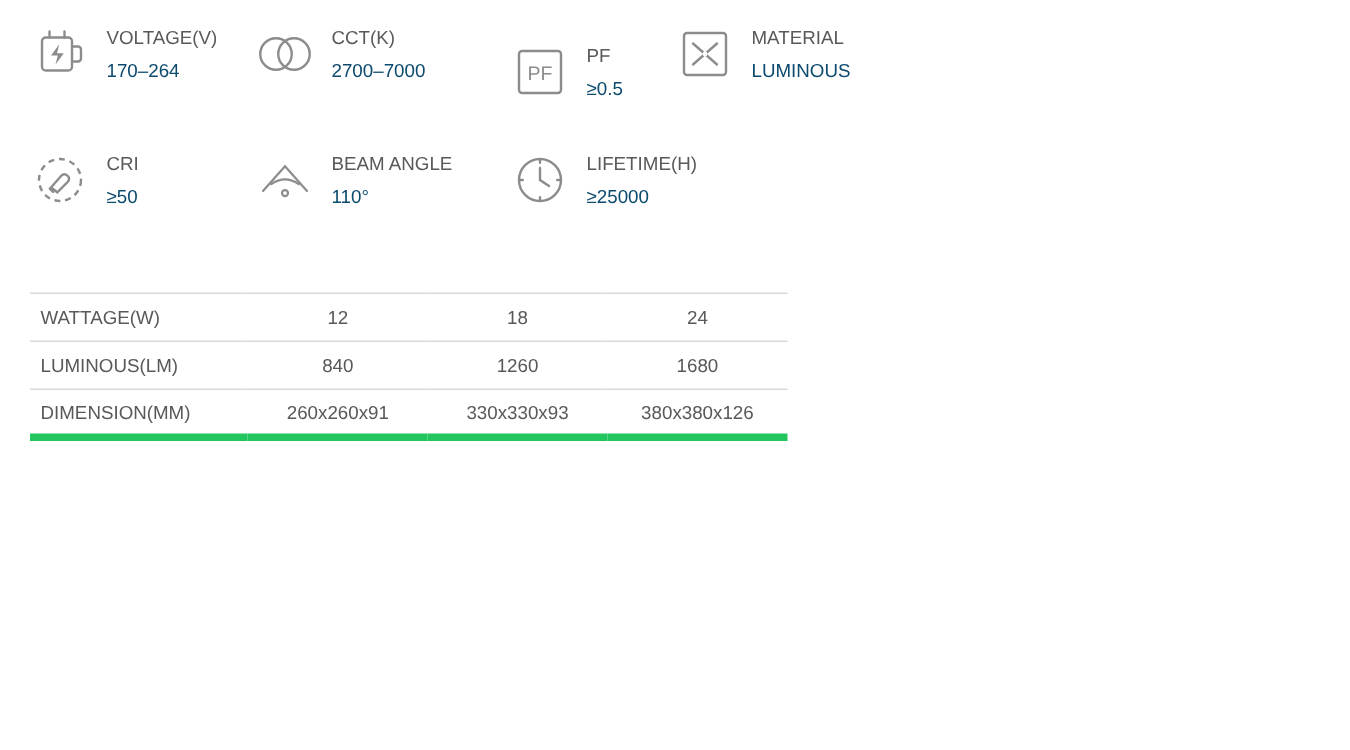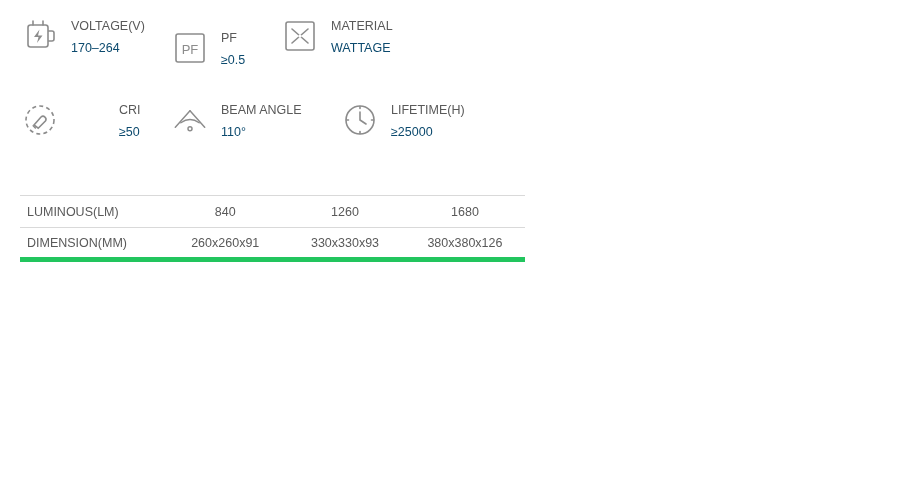--- a/index.html
+++ b/index.html
@@ -66,21 +66,21 @@
     color: #0c4a6e;
     white-space: nowrap;
   }
 
   
   .w-voltage  { width: 150px; }
   .w-cct      { width: 170px; }
   .w-pf       { width: 110px; margin-top: 12px; }
   .w-material { width: 140px; }
 
-  .w-cri      { width: 150px; gap: 48px; }
+  .w-cri      { width: 150px; }
   .w-beam     { width: 170px; }
   .w-lifetime { width: 160px; }
 
   
   .spec-table {
     position: absolute;
     left: 20px;
     top: 195px;
     width: 505px;
     border-collapse: collapse;
@@ -125,20 +125,32 @@
             <path d="M27 14 h4 a2 2 0 0 1 2 2 v6 a2 2 0 0 1 -2 2 h-4"></path>
             <path d="M18.5 12.5 l-5.5 7.5 h4.5 l-1.5 6 l5.5 -7.5 h-4.5 z" fill="#8c8c8c" stroke="none"></path>
           </svg>
         </span>
         <span class="txt">
           <span class="t1">VOLTAGE(V)</span><br>
           <span class="t2">170–264</span>
         </span>
       </div>
 
+      <div class="feature w-cct">
+        <span class="icon">
+          <svg width="44" height="30" viewBox="0 0 44 30" fill="none" stroke="#8c8c8c" stroke-width="1.6">
+            <circle cx="16" cy="15" r="10.5"></circle>
+            <circle cx="28" cy="15" r="10.5"></circle>
+          </svg>
+        </span>
+        <span class="txt">
+          <span class="t1">CCT(K)</span><br>
+          <span class="t2">2700–7000</span>
+        </span>
+      </div>
 
       <div class="feature w-pf">
         <span class="icon">
           <svg width="34" height="34" viewBox="0 0 34 34" fill="none" stroke="#8c8c8c" stroke-width="1.6">
             <rect x="3" y="3" width="28" height="28" rx="2"></rect>
             <text x="17" y="22.5" font-family="Liberation Sans, sans-serif" font-size="13" fill="#8c8c8c" stroke="none" text-anchor="middle">PF</text>
           </svg>
         </span>
         <span class="txt">
           <span class="t1">PF</span><br>
@@ -149,21 +161,21 @@
       <div class="feature w-material">
         <span class="icon">
           <svg width="34" height="34" viewBox="0 0 34 34" fill="none" stroke="#8c8c8c" stroke-width="1.6">
             <rect x="3" y="3" width="28" height="28" rx="2"></rect>
             <path d="M9 10 L25 24 M25 10 L9 24" stroke-linecap="round"></path>
             <circle cx="17" cy="17" r="1.6" fill="#ffffff" stroke="none"></circle>
           </svg>
         </span>
         <span class="txt">
           <span class="t1">MATERIAL</span><br>
-          <span class="t2">WATTAGE</span>
+          <span class="t2">LUMINOUS</span>
         </span>
       </div>
 
     </div>
 
     <div class="feature-row row-2">
 
       <div class="feature w-cri">
         <span class="icon">
           <svg width="38" height="38" viewBox="0 0 38 38" fill="none" stroke="#8c8c8c" stroke-width="1.6">
@@ -205,20 +217,26 @@
           <span class="t1">LIFETIME(H)</span><br>
           <span class="t2">≥25000</span>
         </span>
       </div>
 
     </div>
   </div>
 
   <table class="spec-table">
     <tbody>
+      <tr>
+        <td class="label">WATTAGE(W)</td>
+        <td class="val">12</td>
+        <td class="val">18</td>
+        <td class="val">24</td>
+      </tr>
       <tr>
         <td class="label">LUMINOUS(LM)</td>
         <td class="val">840</td>
         <td class="val">1260</td>
         <td class="val">1680</td>
       </tr>
       <tr>
         <td class="label">DIMENSION(MM)</td>
         <td class="val">260x260x91</td>
         <td class="val">330x330x93</td>

